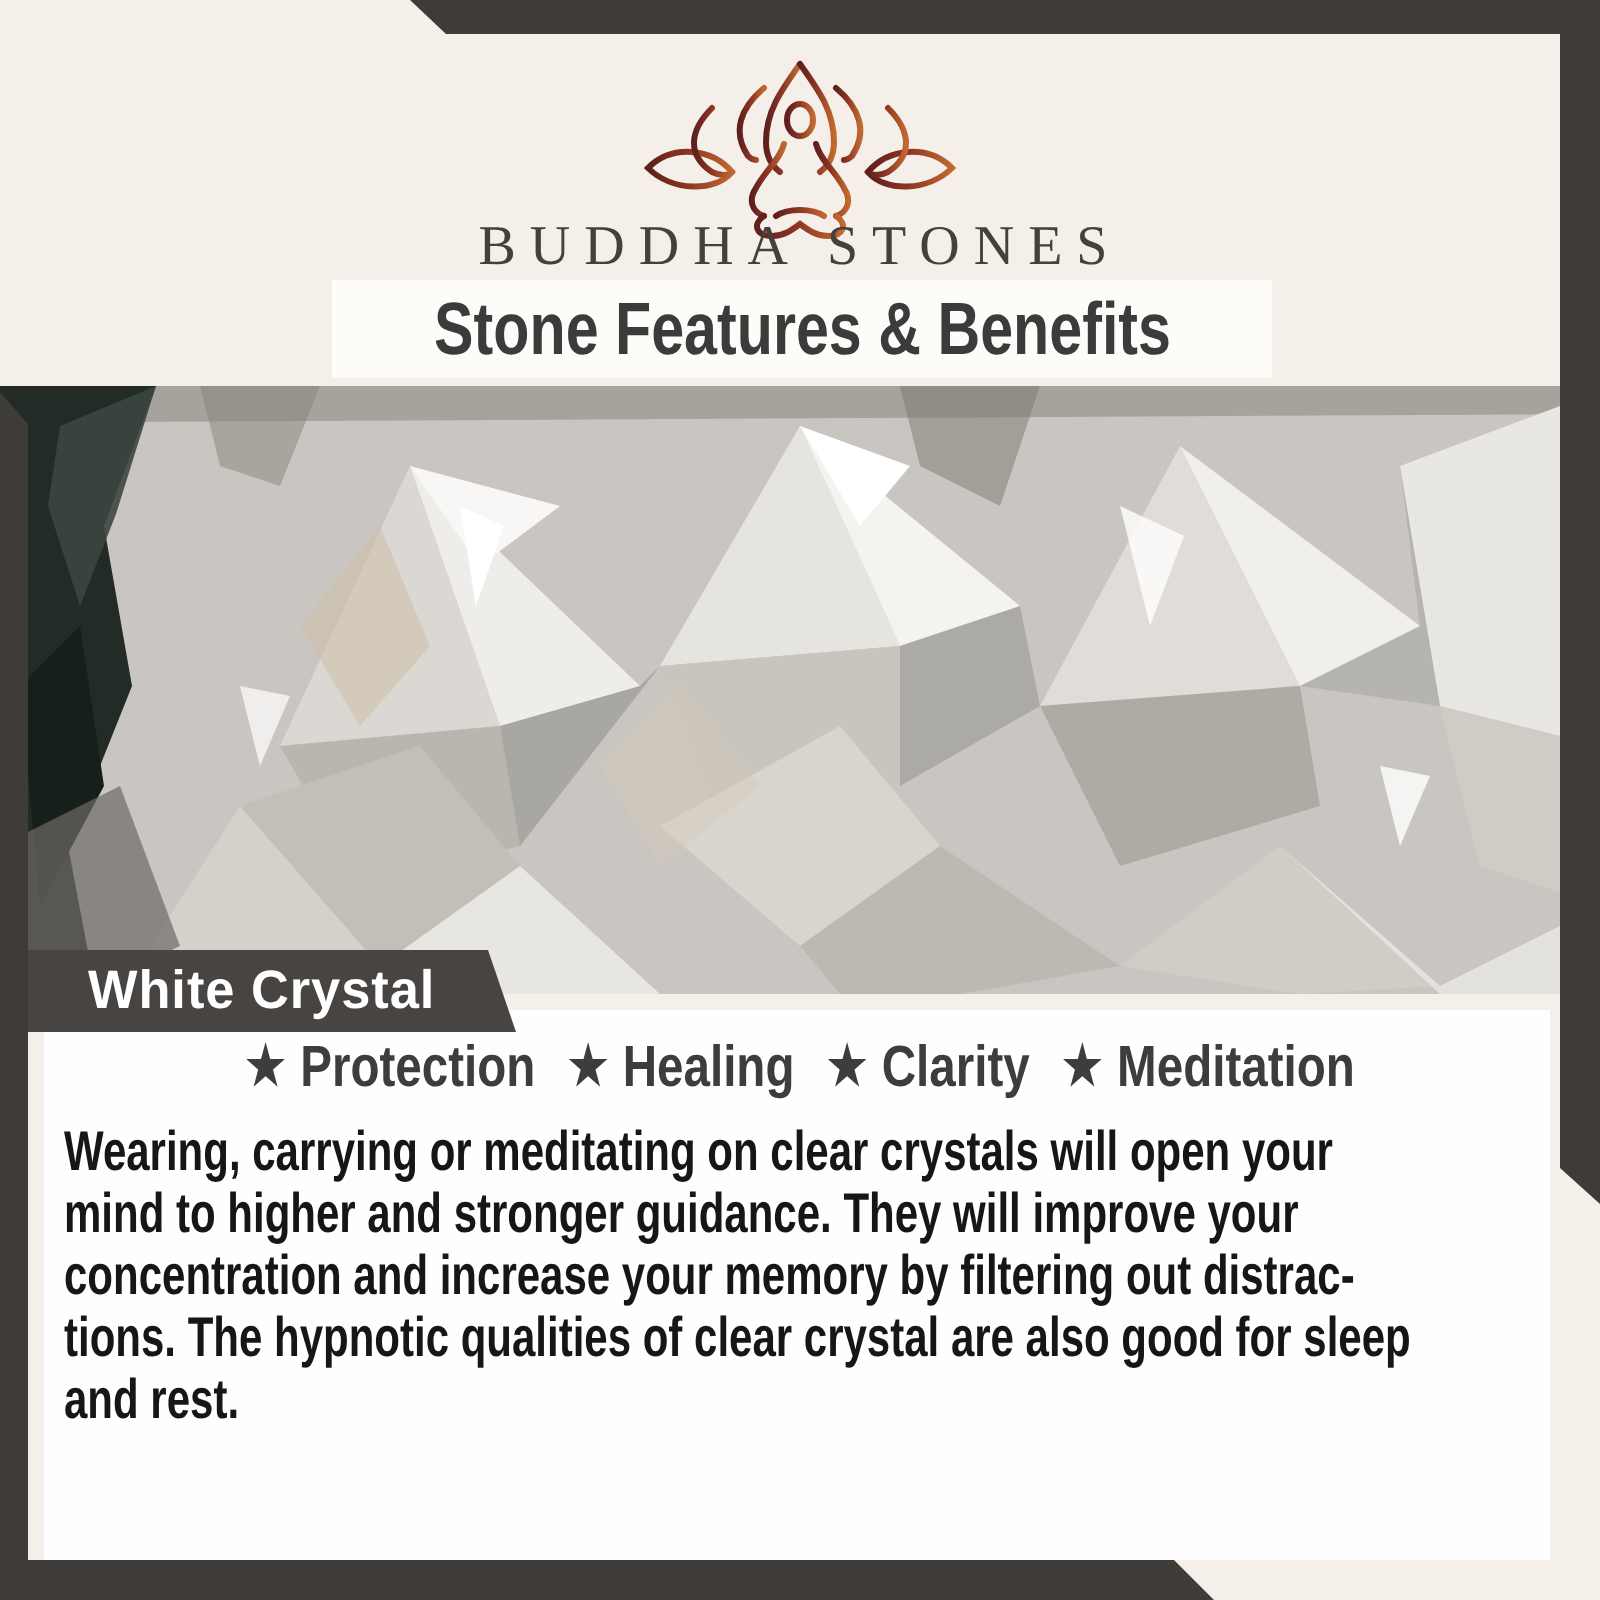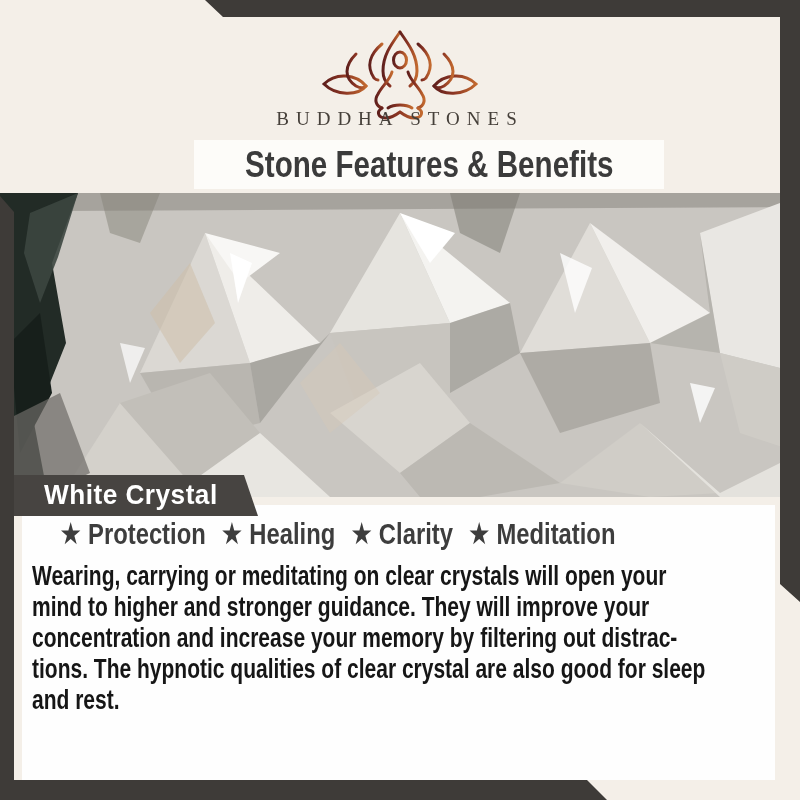--- a/index.html
+++ b/index.html
@@ -9,27 +9,27 @@
     font-family:"Liberation Sans",sans-serif;
   }
   
   .frame{position:absolute;inset:0;background:var(--frame,#3e3b38);z-index:6;}
   #frame-top-right{clip-path:polygon(205px 0,800px 0,800px 602px,780px 584px,780px 17px,223px 17px);}
   #frame-bottom-left{clip-path:polygon(0 196px,14px 212px,14px 780px,587px 780px,607px 800px,0 800px);}
   
   #logo{position:absolute;left:320px;top:28px;width:160px;height:84px;z-index:3;}
   #brand-name{
     position:absolute;left:0;top:108px;width:800px;text-align:center;z-index:3;
-    font-family:"Liberation Serif",serif;font-size:19px;letter-spacing:7px;
+    font-family:"Liberation Serif",serif;font-size:28px;letter-spacing:7px;
     color:var(--brand-text,#46403a);
   }
   
   #title-banner{
     position:absolute;left:166px;top:140px;width:470px;height:49px;
-    background:var(--banner,#fdfcf9);z-index:2;text-align:center;line-height:49px;margin-left:28px;
+    background:var(--banner,#fdfcf9);z-index:2;text-align:center;line-height:49px;
   }
   #page-title{
     display:inline-block;transform:scaleX(.8);transform-origin:center;
     white-space:nowrap;font-weight:700;font-size:37px;color:var(--heading-text,#3b3b3b);
     letter-spacing:0px;
   }
   
   #crystal-photo{position:absolute;left:0;top:193px;width:800px;height:304px;z-index:1;}
   #crystal-photo svg{display:block;width:100%;height:100%;}
   
@@ -44,21 +44,21 @@
     color:#ffffff;font-weight:700;font-size:27px;letter-spacing:.5px;white-space:nowrap;
   }
   
   #content-panel{
     position:absolute;left:22px;top:505px;width:753px;height:275px;
     background:var(--panel,#ffffff);z-index:2;
   }
   
   #benefits-row{
     position:absolute;left:0;top:512px;width:800px;height:44px;line-height:44px;
-    text-align:left;z-index:5;
+    text-align:center;z-index:5;
   }
   #benefits-line{
     display:inline-block;transform:scaleX(.82);transform-origin:center;white-space:nowrap;
     font-weight:700;font-size:29px;color:var(--star-text,#3d3d3d);
   }
   #benefits-line .star{margin:0 9px 0 20px;font-size:27px;position:relative;top:-1px;}
   #benefits-line .star:first-child{margin-left:0;}
   
   #description{position:absolute;left:32px;top:560px;z-index:5;}
   .pline{

